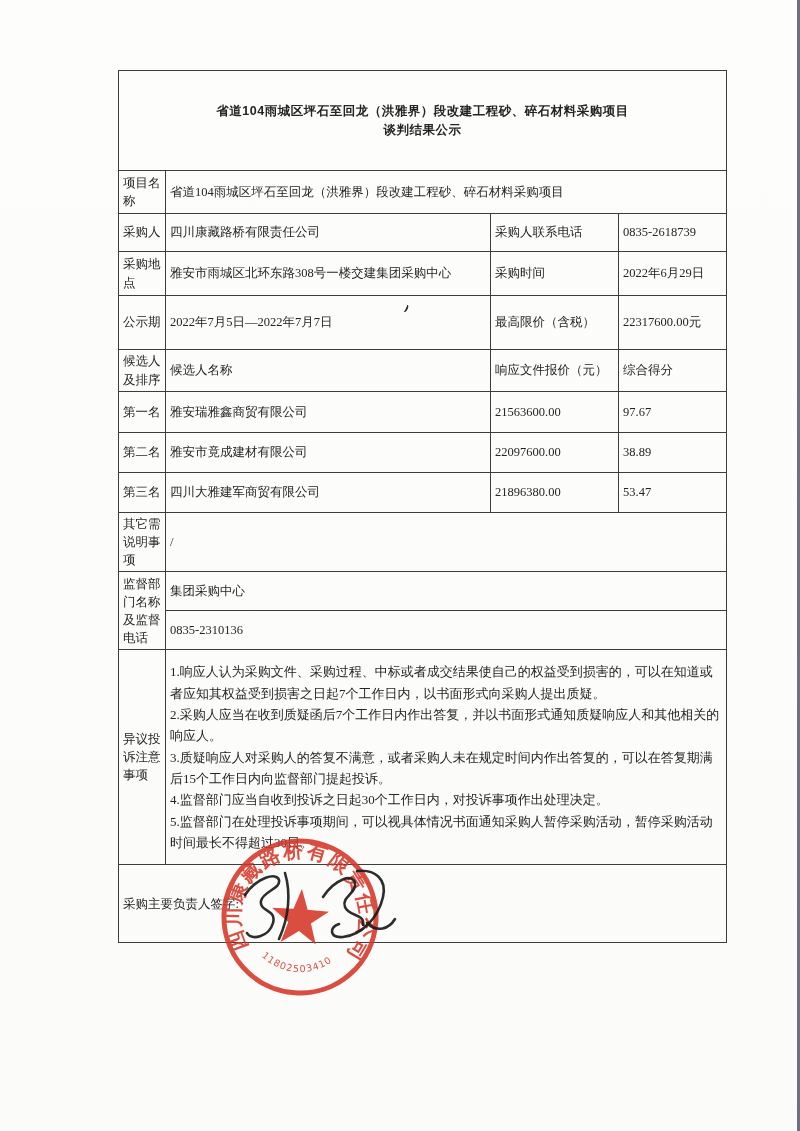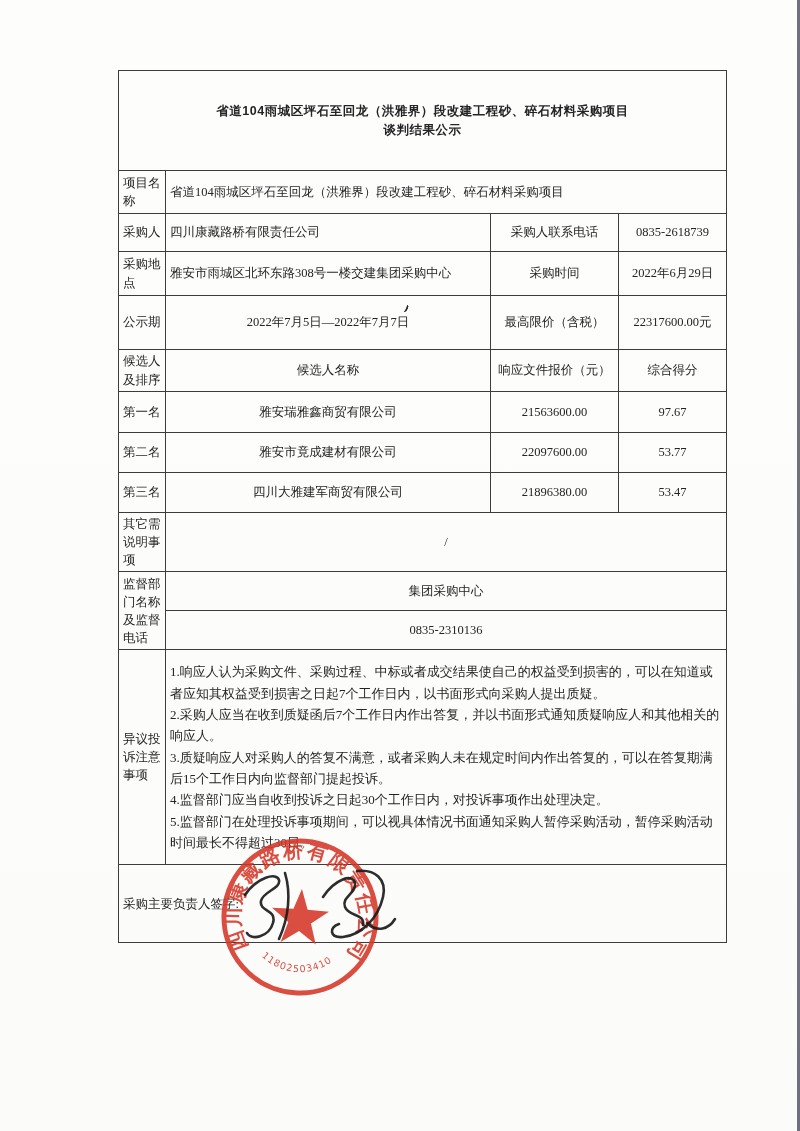--- a/index.html
+++ b/index.html
@@ -24,21 +24,21 @@
   table.doc td{
     border:1px solid #3c3c3c;
     font-size:12.5px;line-height:1.45;
     color:#242424;
     padding:2px 4px;
     vertical-align:middle;
     overflow:hidden;
   }
   td.lbl{padding:2px 3px;text-align:left;font-size:12.5px;font-family:Liberation Serif, serif;}
   td.lbl-center{}
-  td.center{text-align:center;}
+  td.center{}
   td.left{text-align:left;padding-left:7px;}
   .title-cell{
     text-align:center;
     font-family:"Liberation Sans",sans-serif;
     font-weight:bold;
     font-size:15.5px;
     letter-spacing:.5px;
     line-height:1.95;
     color:#161616;
   }
@@ -138,21 +138,21 @@
       <td class="lbl">第一名</td>
       <td class="center">雅安瑞雅鑫商贸有限公司</td>
       <td class="center">21563600.00</td>
       <td class="center">97.67</td>
     </tr>
 
     <tr style="height:40px">
       <td class="lbl">第二名</td>
       <td class="center">雅安市竟成建材有限公司</td>
       <td class="center">22097600.00</td>
-      <td class="center">53.77</td>
+      <td class="center">38.89</td>
     </tr>
 
     <tr style="height:40px">
       <td class="lbl">第三名</td>
       <td class="center">四川大雅建军商贸有限公司</td>
       <td class="center">21896380.00</td>
       <td class="center">53.47</td>
     </tr>
 
     <tr style="height:50px">

